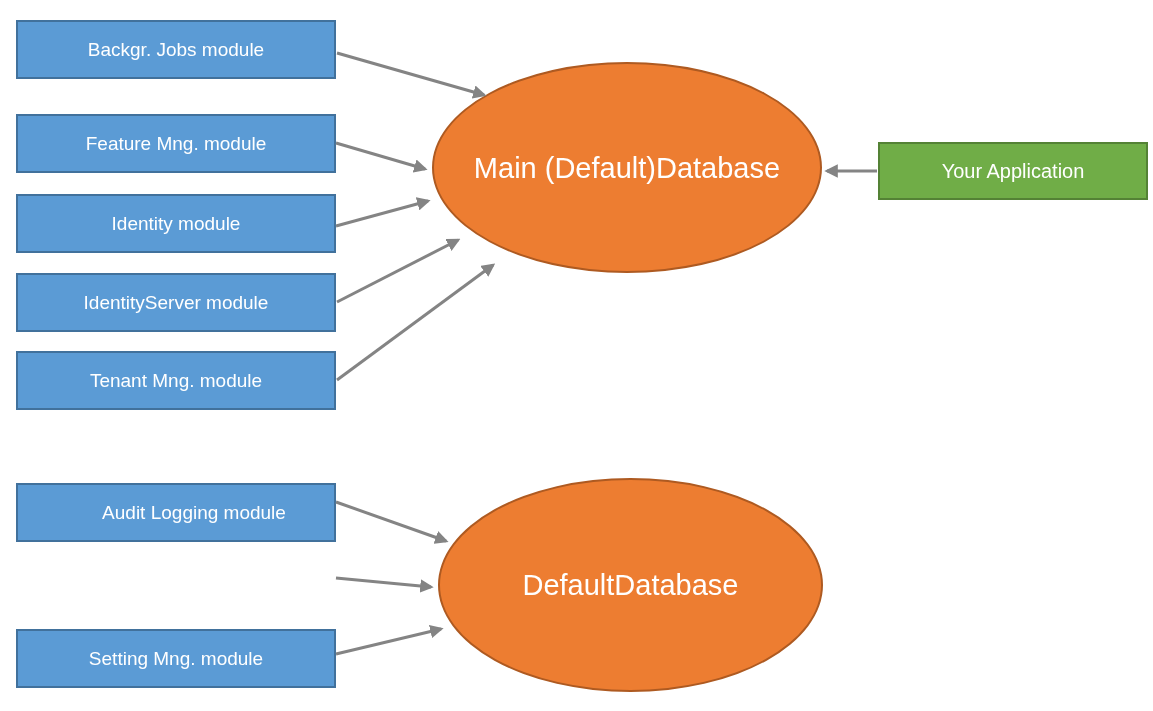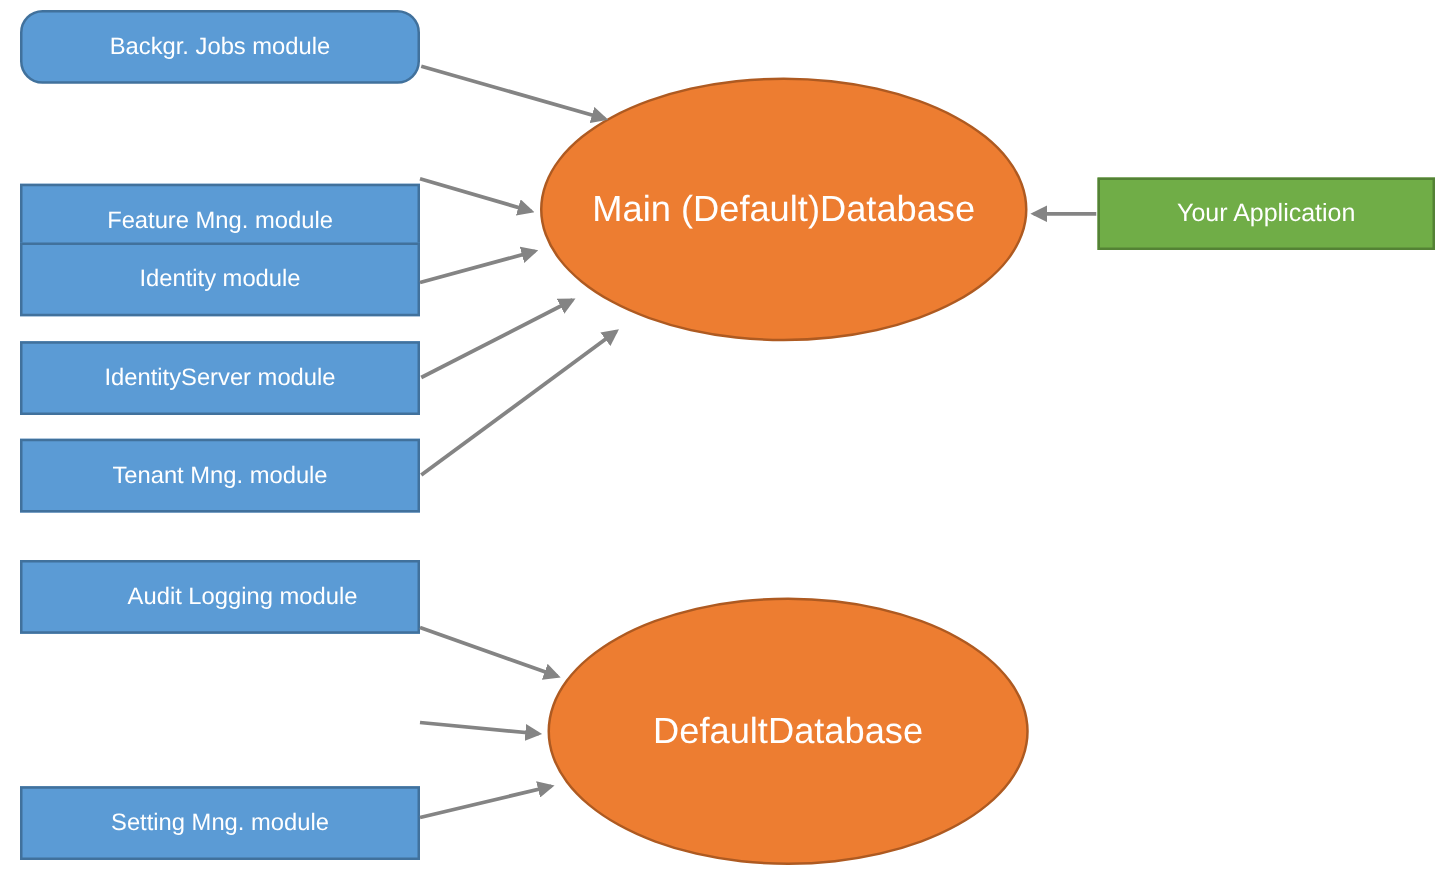--- a/index.html
+++ b/index.html
@@ -42,27 +42,27 @@
   #main-db{left:432px;top:62px;width:390px;height:211px;}
   #second-db{left:438px;top:478px;width:385px;height:214px;}
   .arrows{position:absolute;left:0;top:0;width:1153px;height:711px;pointer-events:none;}
   .arrow-line{stroke:var(--arrow);stroke-width:3;}
 </style>
 </head>
 <body>
 
 <div class="canvas">
 
-  <div class="module-box" style="top:8px;border-radius:18px;">Backgr. Jobs module</div>
-  <div class="module-box" style="top:114px;margin-top:33px;">Feature Mng. module</div>
+  <div class="module-box" style="top:20px;">Backgr. Jobs module</div>
+  <div class="module-box" style="top:114px;">Feature Mng. module</div>
   <div class="module-box" style="top:194px;">Identity module</div>
   <div class="module-box" style="top:351px;">Tenant Mng. module</div>
   <div class="module-box" style="top:273px;">IdentityServer module</div>
 
-  <div class="module-box" style="top:448px;padding-left:36px;">Audit Logging module</div>
+  <div class="module-box" style="top:483px;padding-left:36px;">Audit Logging module</div>
   <div class="module-box" style="top:629px;">Setting Mng. module</div>
 
   <div class="db-ellipse" id="main-db">
     <span>Main (Default)</span>
     <span>Database</span>
   </div>
 
   <div class="db-ellipse" id="second-db">
     <span>Default</span>
     <span>Database</span>

